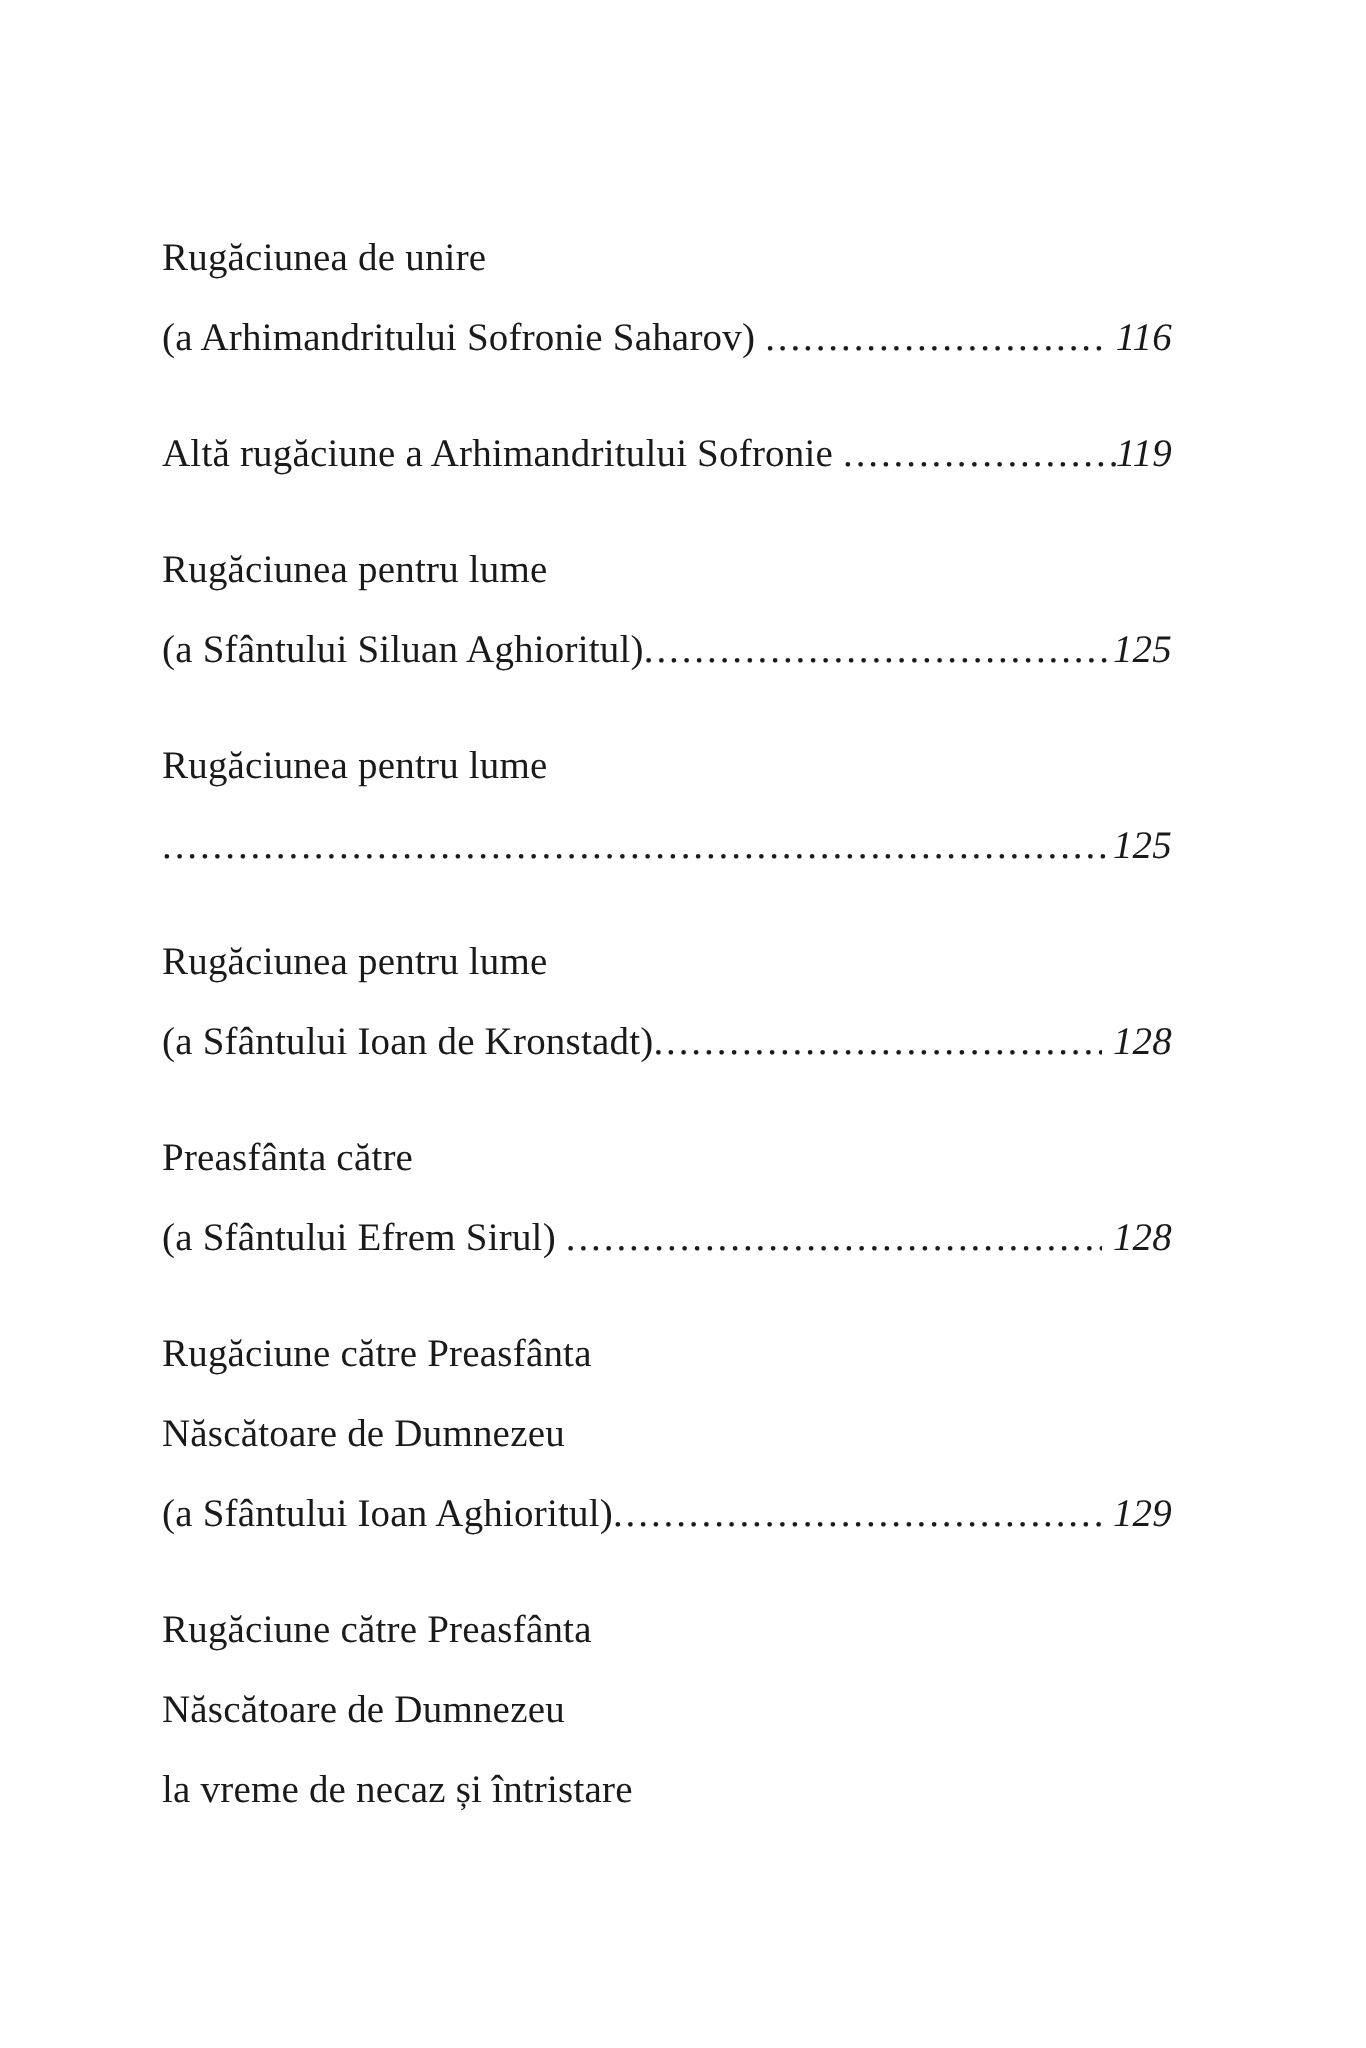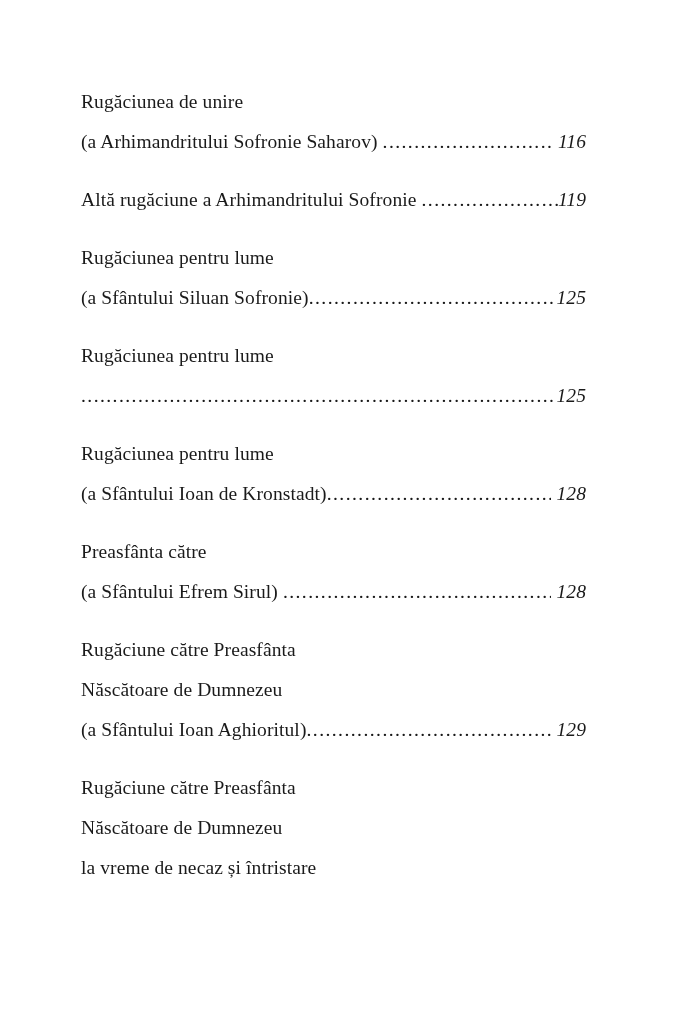--- a/index.html
+++ b/index.html
@@ -15,21 +15,21 @@
     color: #1a1a1a;
     -webkit-font-smoothing: antialiased;
     overflow: hidden;
   }
 
   .page {
     position: relative;
     width: 683px;
     height: 1024px;
     box-sizing: border-box;
-    padding: 82px 97px 0 81px;
+    padding: 110px 97px 0 81px;
   }
 
   .toc {
     display: block;
   }
 
   
   .toc-entry {
     margin: 0 0 18px 0;
   }
@@ -97,21 +97,21 @@
       <div class="toc-entry">
         <div class="toc-line has-leader">
           <span class="entry-text">Altă rugăciune a Arhimandritului Sofronie </span>
           <span class="leader"></span>
           <span class="folio">119</span>
         </div>
       </div>
       <div class="toc-entry">
         <div class="toc-line">Rugăciunea pentru lume</div>
         <div class="toc-line has-leader">
-          <span class="entry-text">(a Sfântului Siluan Sofronie)</span>
+          <span class="entry-text">(a Sfântului Siluan Aghioritul)</span>
           <span class="leader"></span>
           <span class="folio">125</span>
         </div>
       </div>
       <div class="toc-entry">
         <div class="toc-line">Rugăciunea pentru lume</div>
         <div class="toc-line has-leader">
           <span class="leader"></span>
           <span class="folio">125</span>
         </div>

